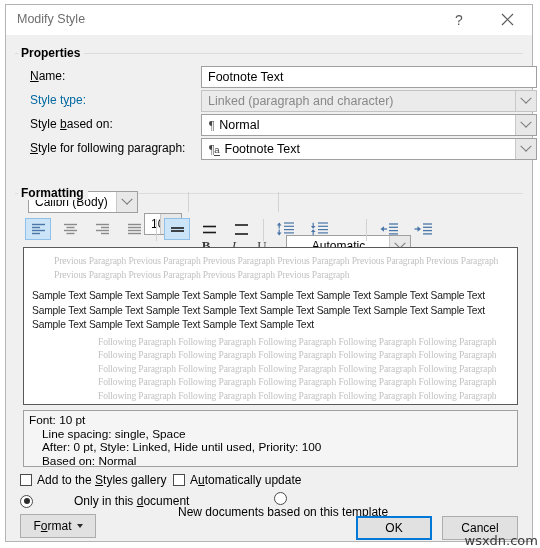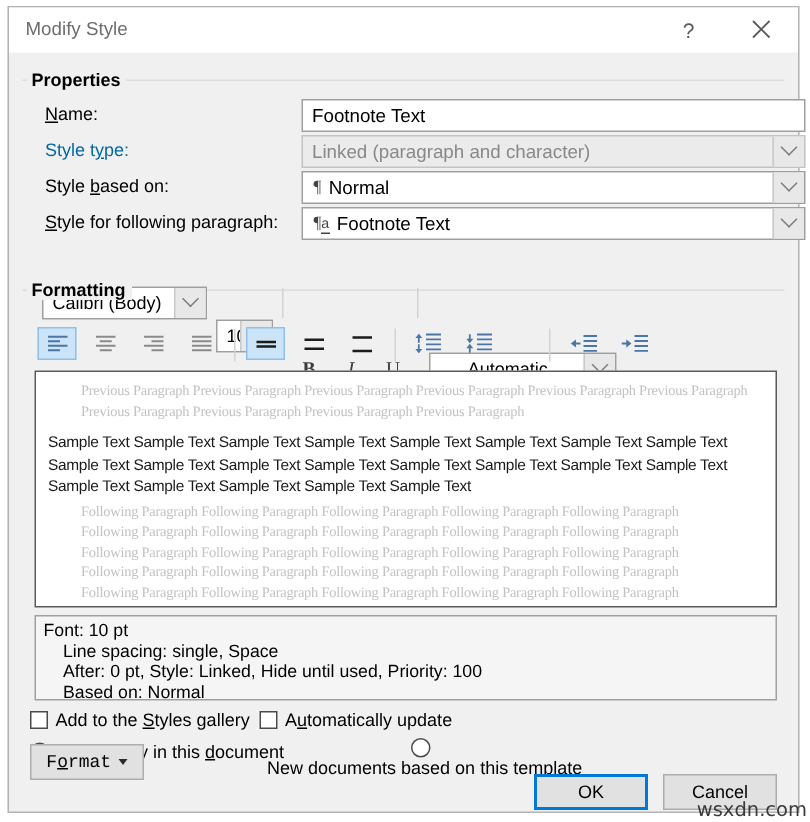--- a/index.html
+++ b/index.html
@@ -236,21 +236,21 @@
   .p-sample {
     font-family: "Liberation Sans", sans-serif;
     font-size: 10.3px;
     color: #1a1a1a;
     line-height: 14.5px;
     margin: 8px 0 0 0;
     width: 470px;
     letter-spacing: -0.2px;
   }
   .p-follow-block { margin-top: 2px; margin-left: 22px; }
-  .p-follow { white-space: nowrap; }
+  .p-follow { white-space: nowrap; margin-left: 44px; }
 
   
   #description {
     position: absolute;
     left: 17px;
     top: 405px;
     width: 495px;
     height: 57px;
     box-sizing: border-box;
     background: #f5f5f5;
@@ -315,21 +315,21 @@
     box-sizing: border-box;
     height: 24px;
     background: #e1e1e1;
     border: 1px solid #adadad;
     display: flex;
     align-items: center;
     justify-content: center;
     font-size: 12px;
     color: #000;
   }
-  #format-button { left: 14px; top: 491px; width: 76px; font-family: Liberation Mono, monospace; }
+  #format-button { left: 14px; top: 509px; width: 76px; }
   #ok-button {
     right: 100px; top: 511px; width: 76px;
     border: 2px solid #0078d7;
     background: #e1e1e1;
   }
   #cancel-button { right: 14px; top: 511px; width: 76px; }
   .caret-down {
     margin-left: 5px;
     width: 0; height: 0;
     border-left: 3.5px solid transparent;

